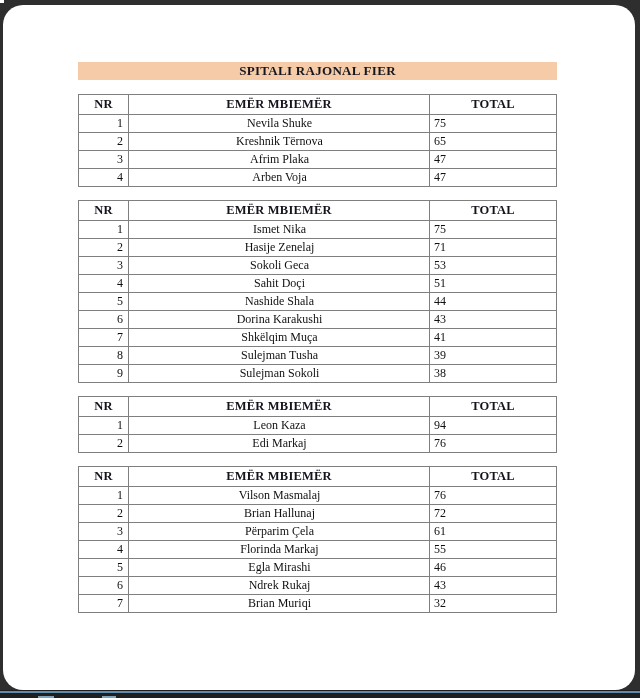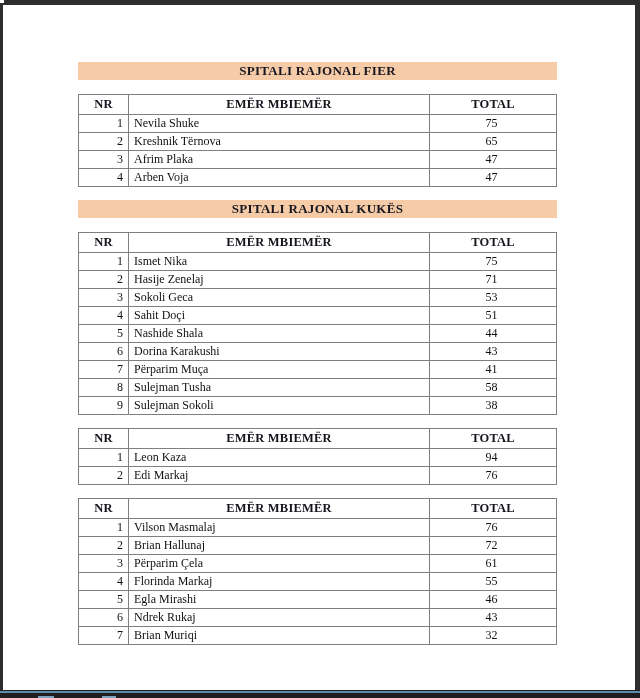--- a/index.html
+++ b/index.html
@@ -7,20 +7,21 @@
     width:640px;height:698px;
     position:relative;
     background:#2e2e2e;
     overflow:hidden;
     font-family:"Liberation Serif","DejaVu Serif",serif;
   }
   .page{
     position:absolute;
     left:3px;top:5px;right:5px;bottom:8px;
     background:#ffffff;
+    border-radius:20px;
   }
   .corner-notch{
     position:absolute;left:0;top:0;width:4px;height:3px;background:#ffffff;
   }
   .content{
     margin:57px 0 0 75px;
     width:479px;
   }
   .title-bar{
     height:18px;line-height:18px;
@@ -53,22 +54,22 @@
   .scores-table col.c-total{width:127px;}
   .scores-table td{
     border:1px solid var(--table-border,#7f7f7f);
     font-size:12px;
     height:15px;
     padding:1px 4px;
     white-space:nowrap;
     overflow:hidden;
   }
   td.nr-cell{text-align:right;padding-right:5px;}
-  td.name-cell{text-align:left;padding-left:5px;}
-  td.total-cell{text-align:center;padding-right:7px;}
+  td.name-cell{text-align:center;padding-left:5px;}
+  td.total-cell{text-align:left;padding-right:7px;}
   .bottom-edge{
     position:absolute;left:0;right:0;bottom:0;height:8px;
     background:#1f1f1f;
   }
   .edge-blue-line{
     position:absolute;top:1px;left:0;right:0;height:2px;
     background:var(--bottom-edge-blue,#5f8cab);
   }
   .edge-tick{
     position:absolute;bottom:0;height:2px;background:#7ea3bd;
@@ -115,21 +116,20 @@
               </tr>
               <tr>
                 <td class="nr-cell">4</td>
                 <td class="name-cell">Arben Voja</td>
                 <td class="total-cell">47</td>
               </tr>
             </tbody>
           </table>
         </section>
         <section class="hospital-section">
-          <div class="title-bar"><span>SPITALI RAJONAL KUKËS</span></div>
           <table class="scores-table">
             <colgroup>
               <col class="c-nr">
               <col class="c-name">
               <col class="c-total">
             </colgroup>
             <thead>
               <tr>
                 <th>NR</th>
                 <th>EMËR MBIEMËR</th>
@@ -162,27 +162,27 @@
                 <td class="name-cell">Nashide Shala</td>
                 <td class="total-cell">44</td>
               </tr>
               <tr>
                 <td class="nr-cell">6</td>
                 <td class="name-cell">Dorina Karakushi</td>
                 <td class="total-cell">43</td>
               </tr>
               <tr>
                 <td class="nr-cell">7</td>
-                <td class="name-cell">Përparim Muça</td>
+                <td class="name-cell">Shkëlqim Muça</td>
                 <td class="total-cell">41</td>
               </tr>
               <tr>
                 <td class="nr-cell">8</td>
                 <td class="name-cell">Sulejman Tusha</td>
-                <td class="total-cell">58</td>
+                <td class="total-cell">39</td>
               </tr>
               <tr>
                 <td class="nr-cell">9</td>
                 <td class="name-cell">Sulejman Sokoli</td>
                 <td class="total-cell">38</td>
               </tr>
             </tbody>
           </table>
         </section>
         <section class="hospital-section">

